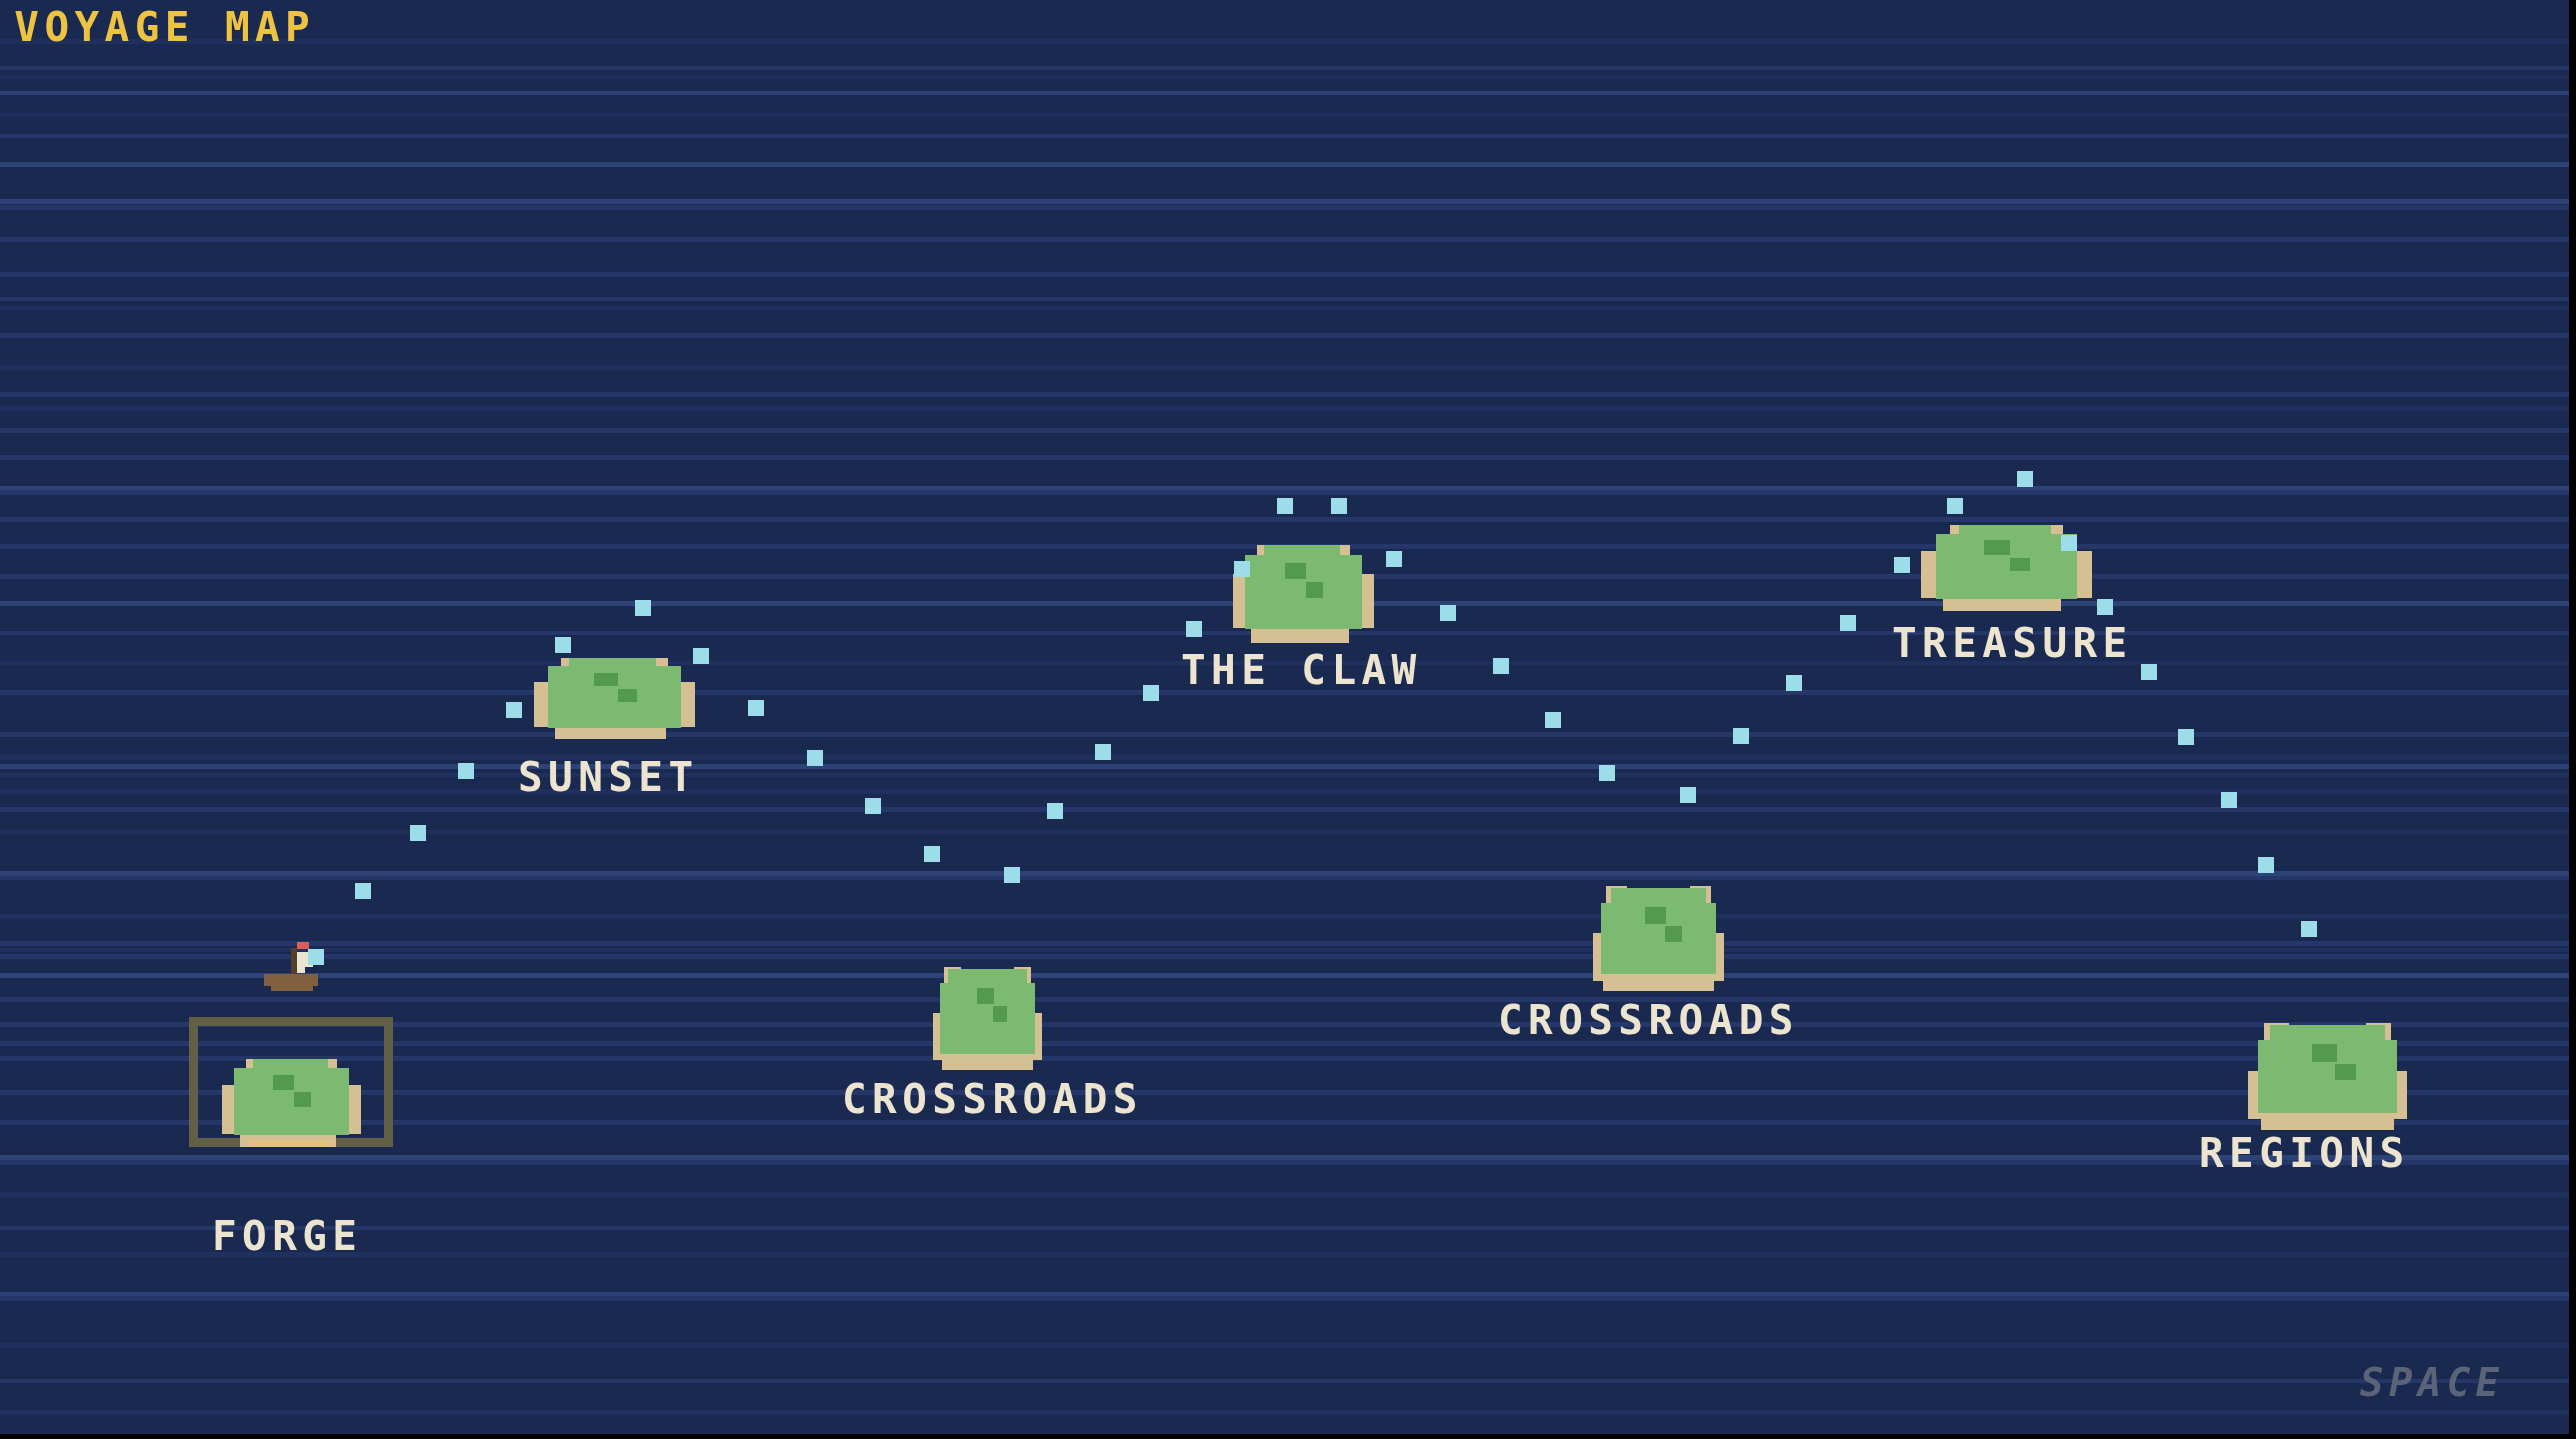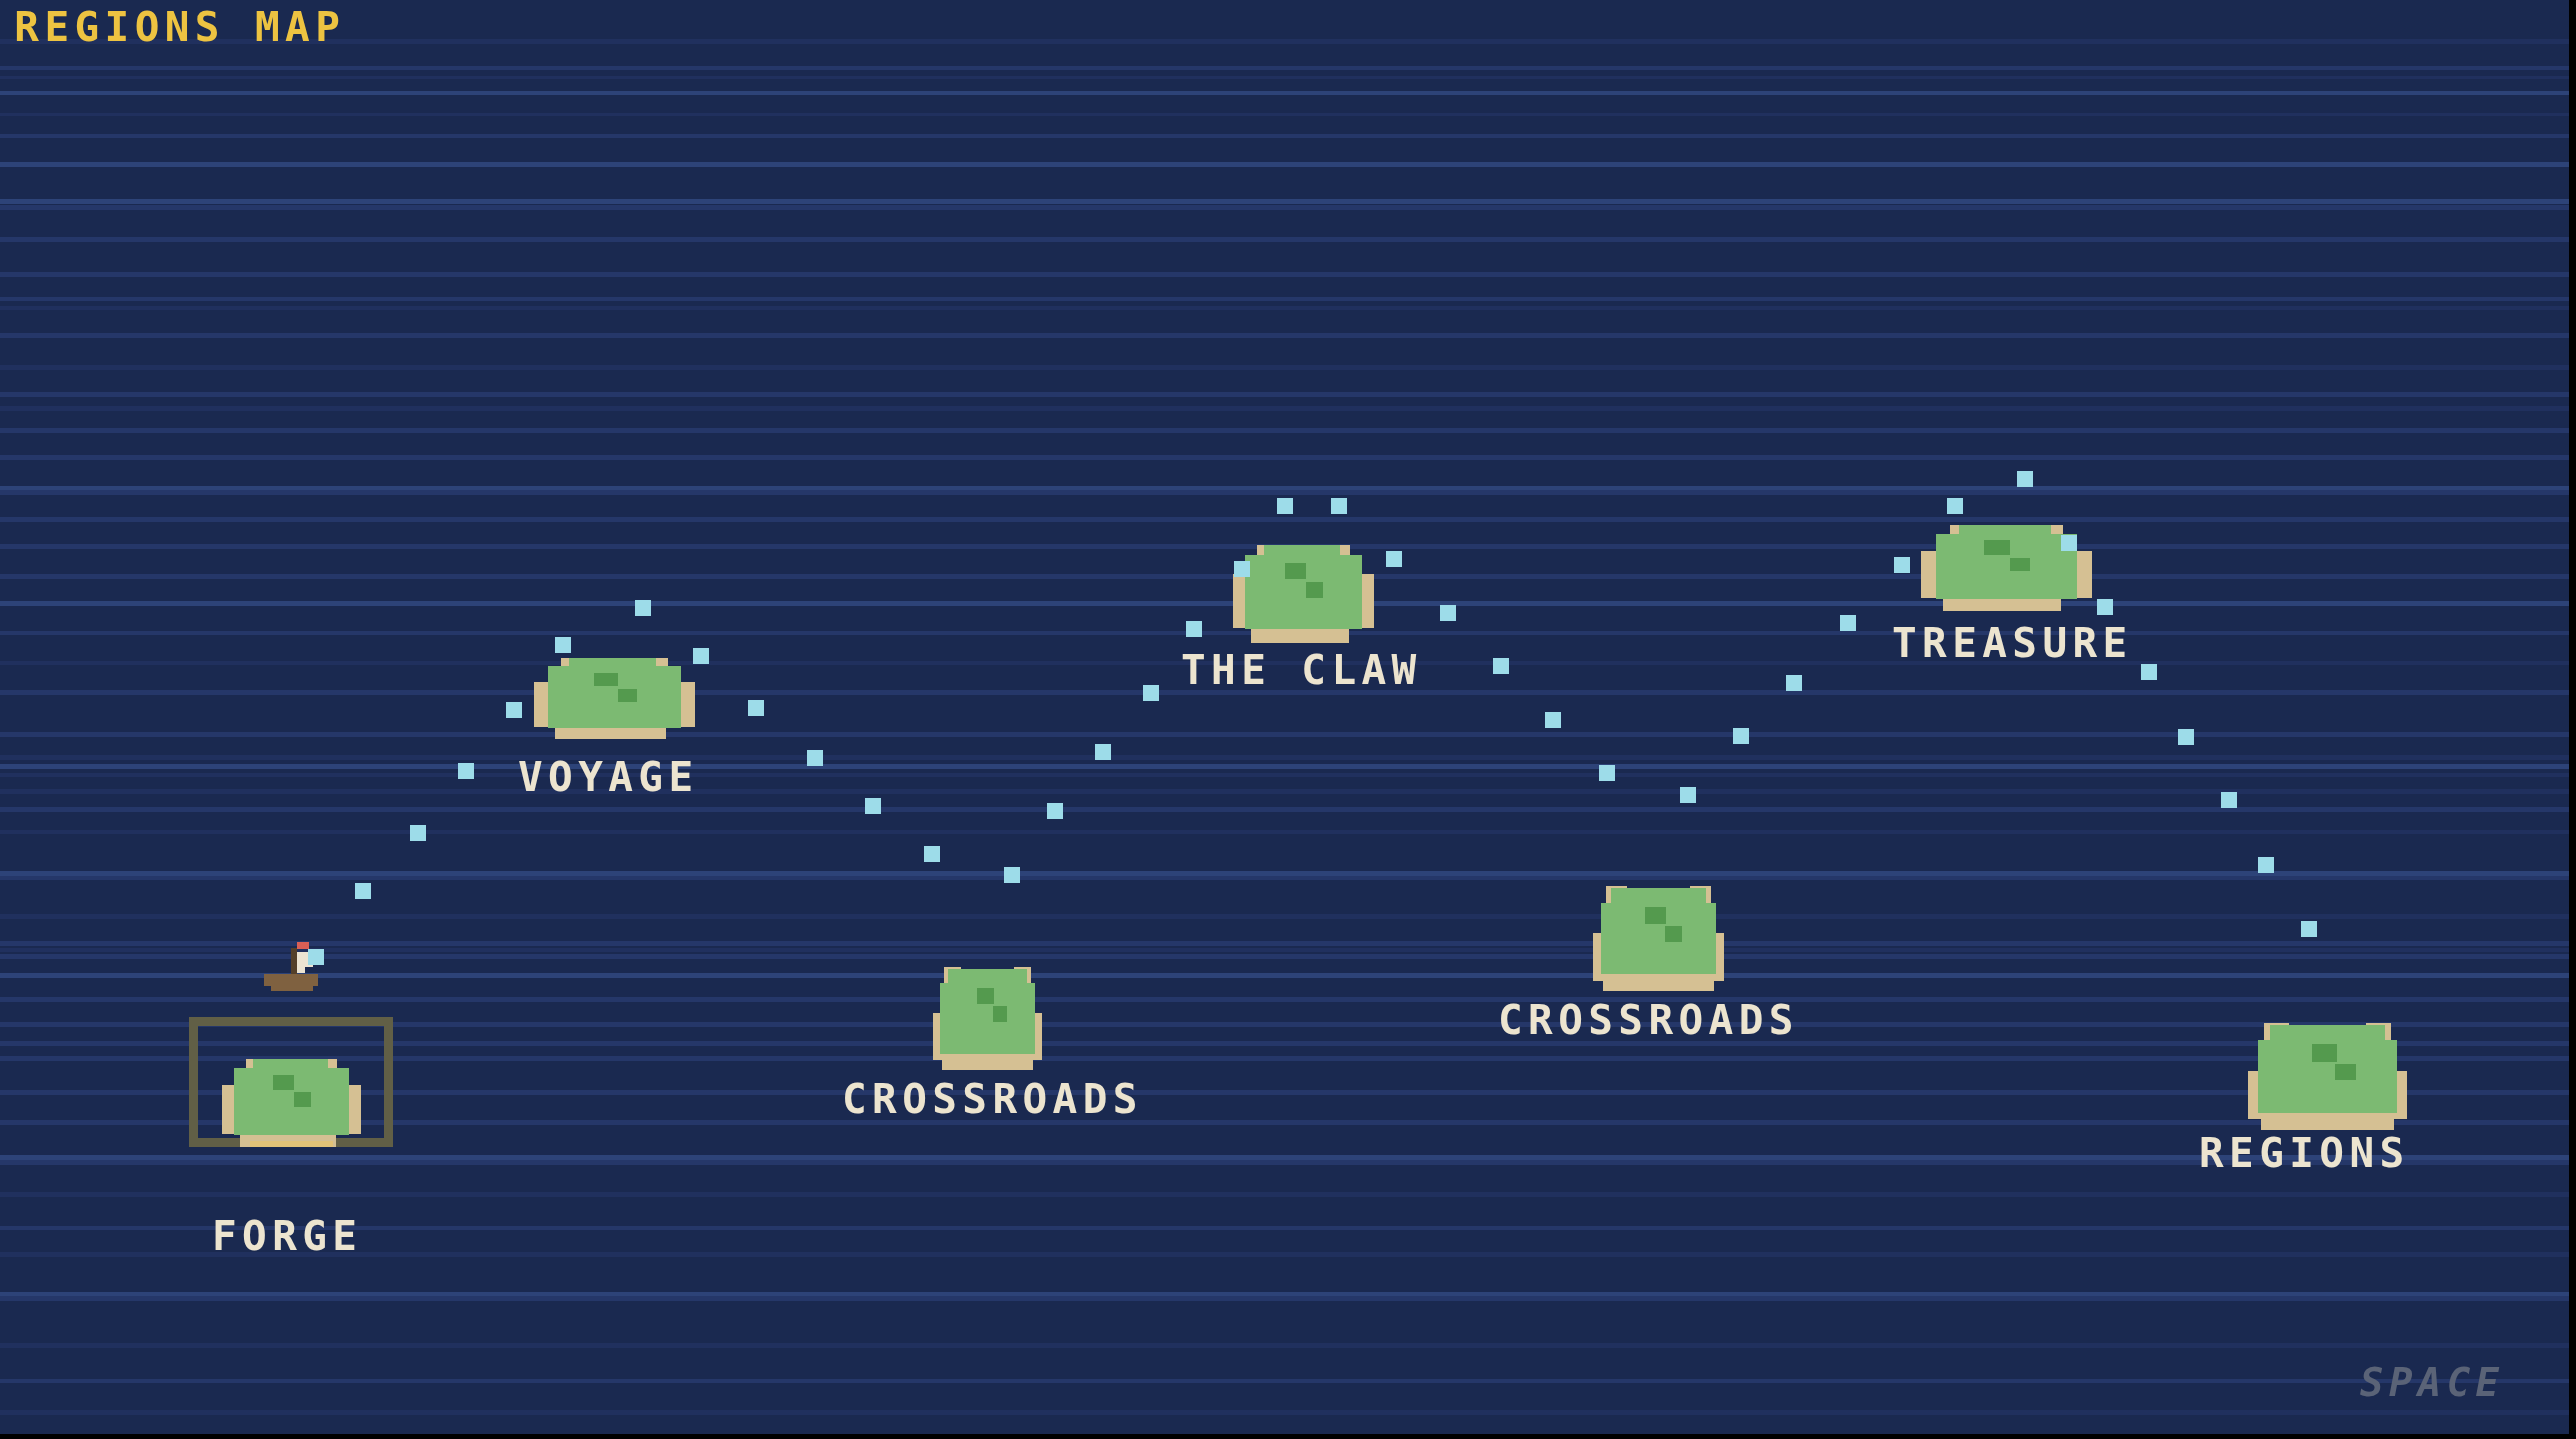--- a/index.html
+++ b/index.html
@@ -221,25 +221,25 @@
       <div class="dot" style="left: 2061px; top: 535px; background: rgb(157, 220, 233);"></div>
       <div class="dot" style="left: 2097px; top: 599px; background: rgb(157, 220, 233);"></div>
       <div class="dot" style="left: 2141px; top: 664px; background: rgb(157, 220, 233);"></div>
       <div class="dot" style="left: 2178px; top: 729px; background: rgb(157, 220, 233);"></div>
       <div class="dot" style="left: 2221px; top: 792px; background: rgb(157, 220, 233);"></div>
       <div class="dot" style="left: 2258px; top: 857px; background: rgb(157, 220, 233);"></div>
       <div class="dot" style="left: 2301px; top: 921px; background: rgb(157, 220, 233);"></div>
     </div>
   <div id="labels-layer">
       <div class="island-label" style="left: 212px; top: 1216px; color: rgb(236, 228, 207);">FORGE</div>
-      <div class="island-label" style="left: 518px; top: 757px; color: rgb(236, 228, 207);">VOYAGE</div>
+      <div class="island-label" style="left: 518px; top: 757px; color: rgb(236, 228, 207);">SUNSET</div>
       <div class="island-label" style="left: 842px; top: 1079px; color: rgb(236, 228, 207);">CROSSROADS</div>
       <div class="island-label" style="left: 1181px; top: 650px; color: rgb(236, 228, 207); text-align: center;">THE CLAW</div>
       <div class="island-label" style="left: 1498px; top: 1000px; color: rgb(236, 228, 207);">CROSSROADS</div>
       <div class="island-label" style="left: 1892px; top: 623px; color: rgb(236, 228, 207);">TREASURE</div>
       <div class="island-label" style="left: 2199px; top: 1133px; color: rgb(236, 228, 207);">REGIONS</div>
     </div>
-  <div id="title" style="color: rgb(237, 195, 65);">REGIONS MAP</div>
+  <div id="title" style="color: rgb(237, 195, 65);">VOYAGE MAP</div>
   <div id="space-hint" style="color: rgb(90, 99, 119); left: 2360px; top: 1363px; font-style: italic;">SPACE</div>
   <div class="edge" style="right:0;top:0;width:7.1px;height:100%;"></div>
   <div class="edge" style="left:0;bottom:0;width:100%;height:6.3px;"></div>
 </div>
 
 
 </body></html>

